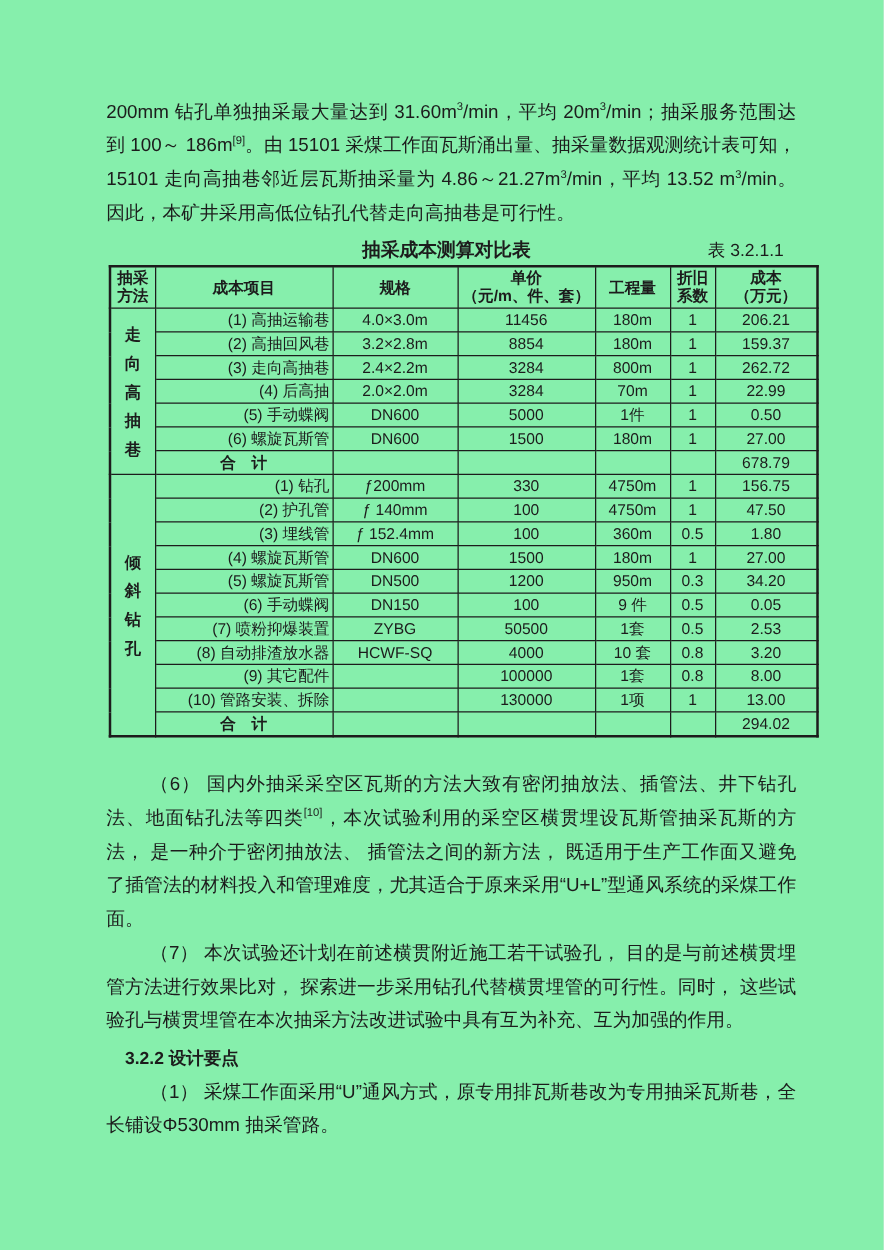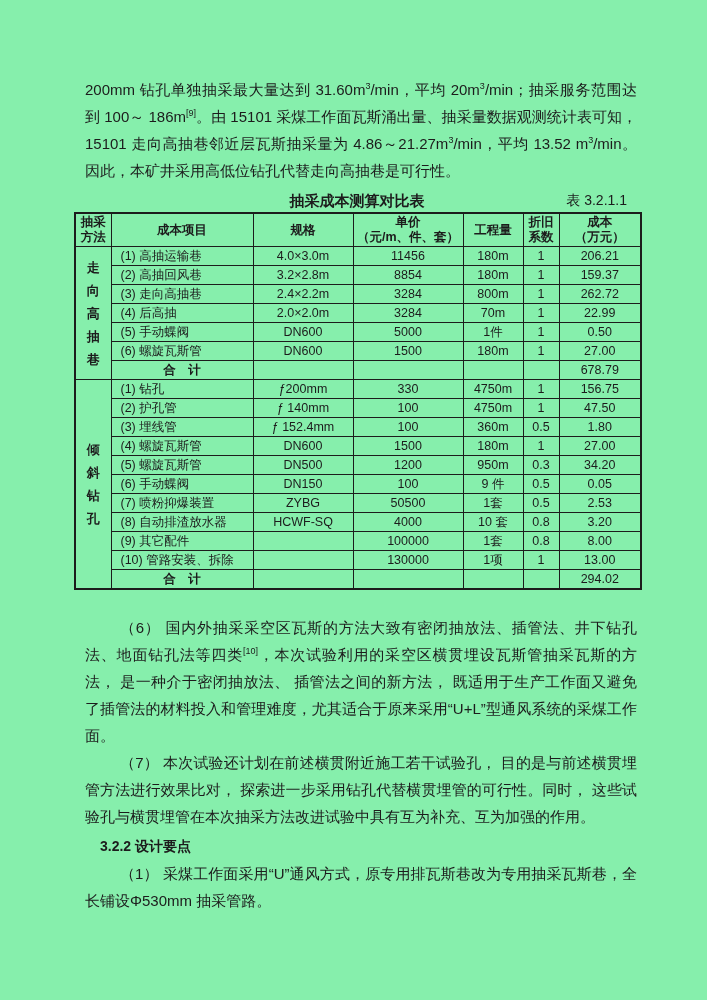--- a/index.html
+++ b/index.html
@@ -36,20 +36,21 @@
   .cap-spacer { flex:1; }
   .table-title { font-weight:bold; font-size:15px; line-height:18px; }
   .cap-right { flex:1; text-align:right; }
   .table-label { font-size:14px; padding-right:13px; }
 
   table.cost-table {
     border-collapse:collapse;
     table-layout:fixed;
     width:566px;
     border:2px solid #1c1c1c;
+    margin-left:13px;
   }
   .cost-table th, .cost-table td {
     border:1px solid #1c1c1c;
     overflow:hidden;
     padding:0 2px;
   }
   .cost-table th {
     font-size:12.5px;
     font-weight:bold;
     line-height:15px;
@@ -57,21 +58,21 @@
     text-align:center;
     white-space:pre-line;
   }
   .cost-table td {
     font-size:12.5px;
     height:18px;
     line-height:18px;
     text-align:center;
     white-space:nowrap;
   }
-  td.item { text-align:left; padding-left:9px; }
+  td.item { text-align:right; padding-left:9px; }
   td.method-cell {
     text-align:center;
     font-weight:bold;
     font-size:13px;
     line-height:23px;
     white-space:pre-line;
     vertical-align:middle;
     padding:0;
   }
   td.total-label { font-weight:bold; text-align:center; }

